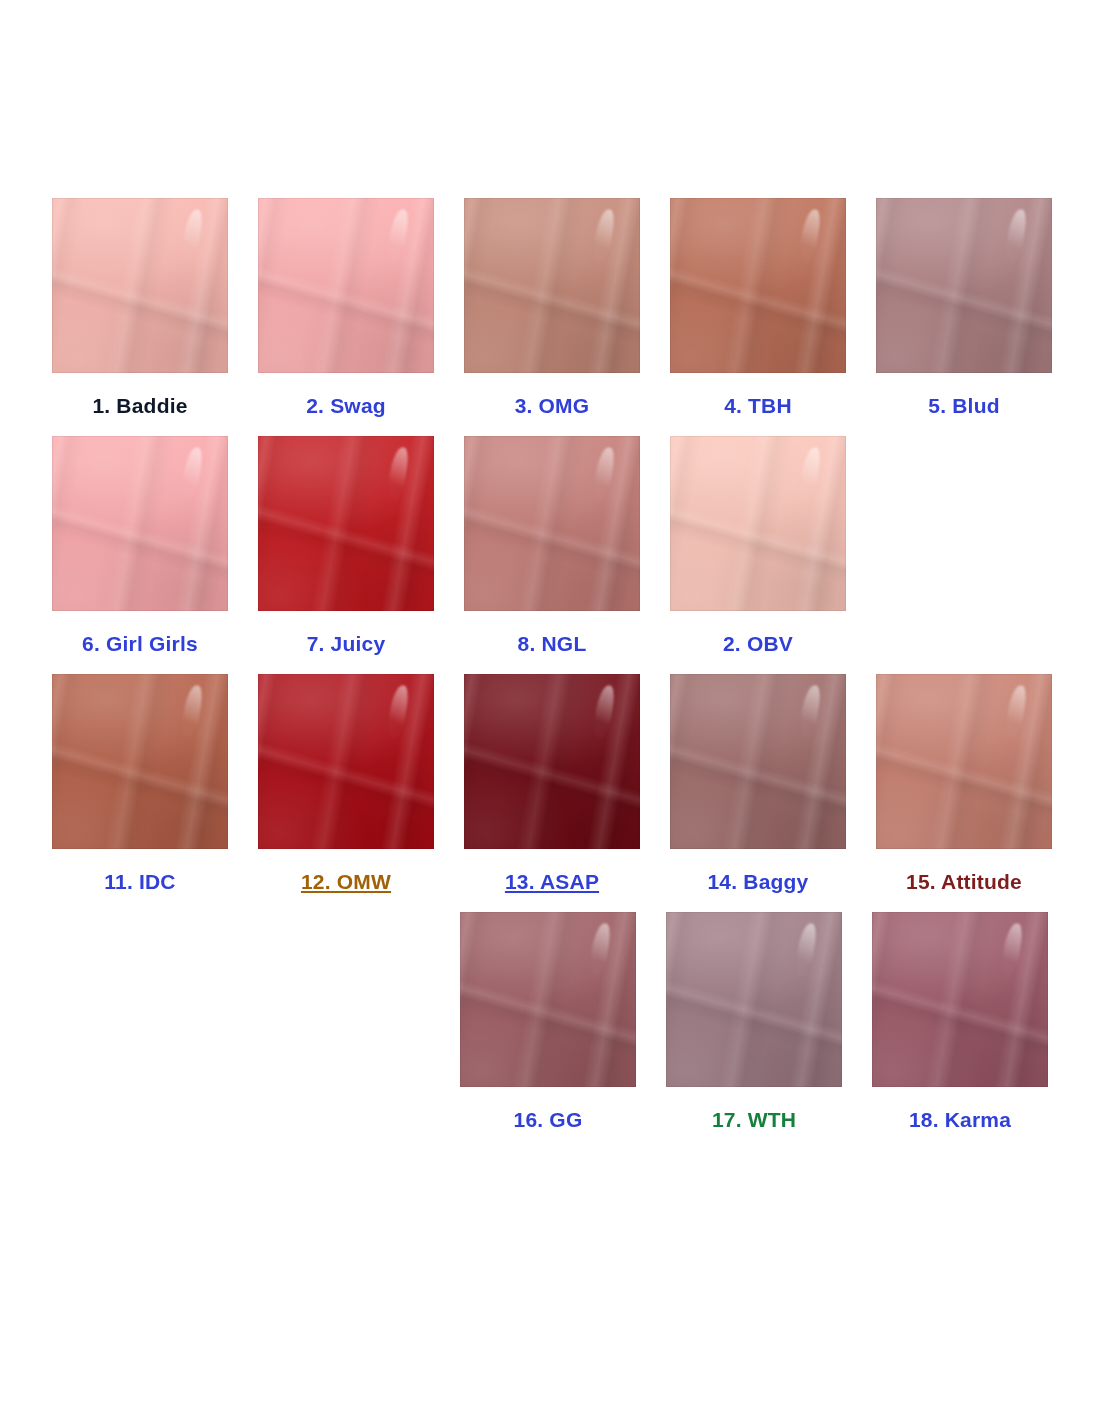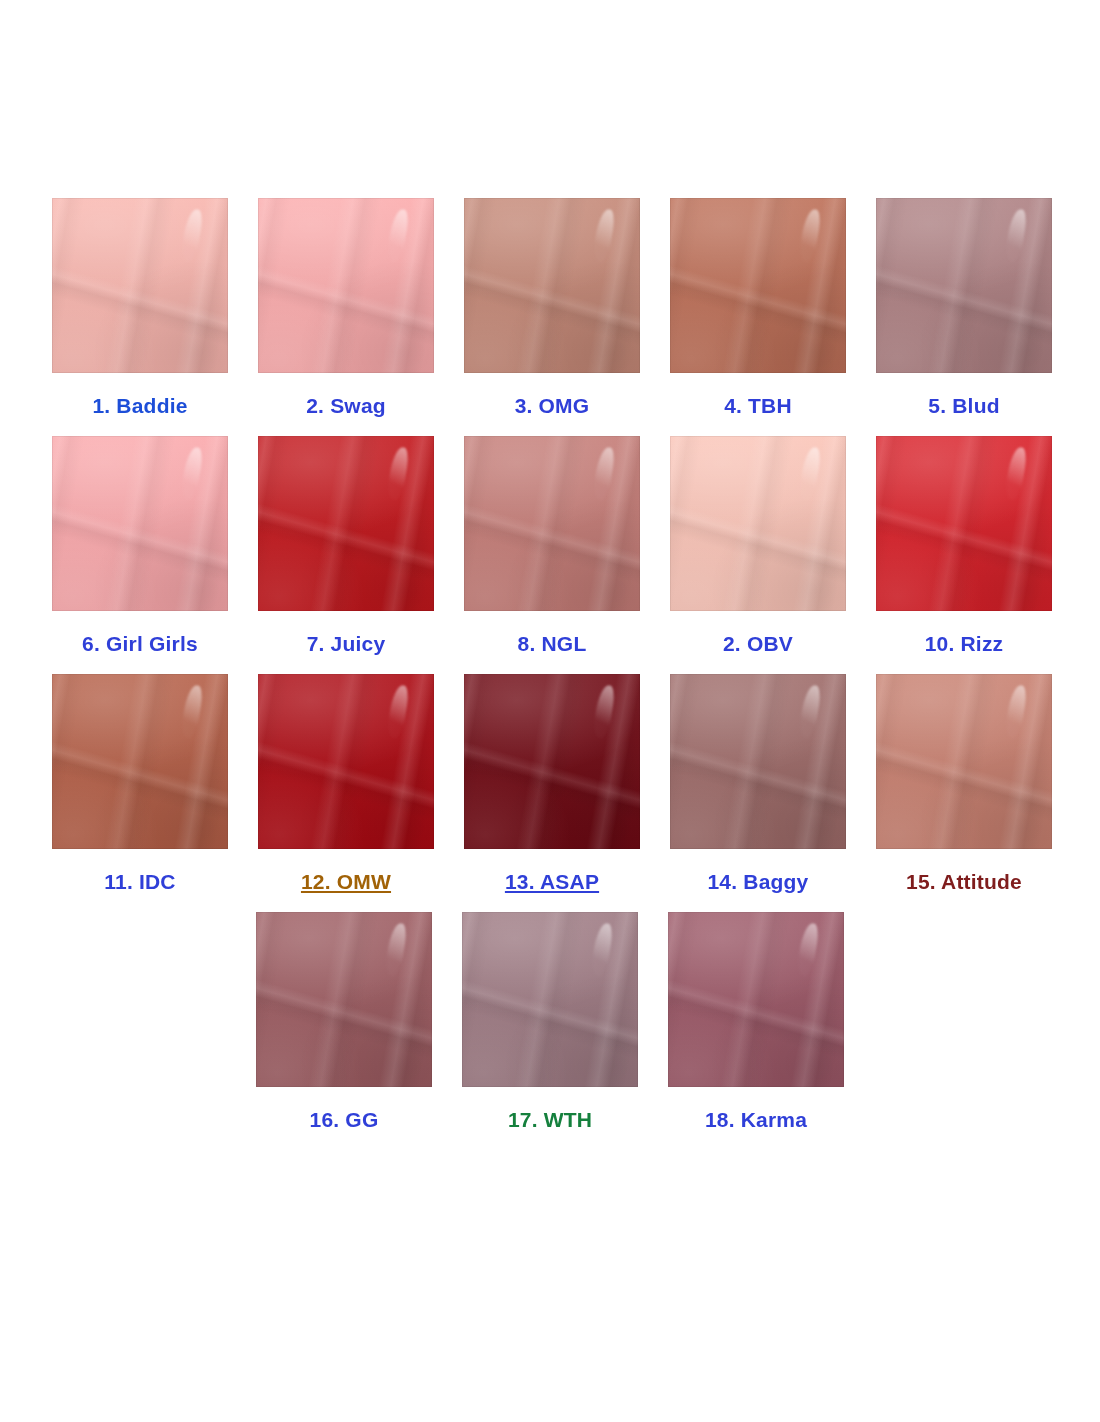--- a/index.html
+++ b/index.html
@@ -28,21 +28,21 @@
     width: 996px;
   }
 
   .row {
     display: flex;
     justify-content: flex-start;
     gap: 30px;
     margin-bottom: 17px;
   }
   .row.centered {
-    justify-content: center;
+    justify-content: flex-end;
   }
 
   .cell {
     width: 176px;
     display: flex;
     flex-direction: column;
     align-items: center;
   }
 
   .swatch {
@@ -132,21 +132,21 @@
     <div class="row">
         <div class="cell">
           <div class="swatch" style="background: rgb(240, 178, 171);">
             <div class="tex-base" style="background: linear-gradient(rgb(249, 187, 180) 0%, rgb(240, 178, 171) 38%, rgb(230, 168, 161) 100%);"></div>
             <div class="tex-streaks"></div>
             <div class="tex-soft"></div>
             <div class="tex-diag"></div>
             <div class="tex-glint"></div>
             <div class="tex-edge"></div>
           </div>
-          <div class="label" style="color: #1d4ed8;">1.  Baddie</div>
+          <div class="label" style="color: #0f172a;">1.  Baddie</div>
         </div>
         <div class="cell">
           <div class="swatch" style="background: rgb(243, 169, 170);">
             <div class="tex-base" style="background: linear-gradient(rgb(252, 178, 179) 0%, rgb(243, 169, 170) 38%, rgb(233, 159, 160) 100%);"></div>
             <div class="tex-streaks"></div>
             <div class="tex-soft"></div>
             <div class="tex-diag"></div>
             <div class="tex-glint"></div>
             <div class="tex-edge"></div>
           </div>
@@ -223,31 +223,20 @@
         <div class="cell">
           <div class="swatch" style="background: rgb(242, 192, 180);">
             <div class="tex-base" style="background: linear-gradient(rgb(251, 201, 189) 0%, rgb(242, 192, 180) 38%, rgb(232, 182, 170) 100%);"></div>
             <div class="tex-streaks"></div>
             <div class="tex-soft"></div>
             <div class="tex-diag"></div>
             <div class="tex-glint"></div>
             <div class="tex-edge"></div>
           </div>
           <div class="label" style="color: rgb(47, 63, 216);">2. OBV</div>
-        </div>
-        <div class="cell">
-          <div class="swatch" style="background: rgb(211, 40, 48);">
-            <div class="tex-base" style="background: linear-gradient(rgb(220, 49, 57) 0%, rgb(211, 40, 48) 38%, rgb(201, 30, 38) 100%);"></div>
-            <div class="tex-streaks"></div>
-            <div class="tex-soft"></div>
-            <div class="tex-diag"></div>
-            <div class="tex-glint"></div>
-            <div class="tex-edge"></div>
-          </div>
-          <div class="label" style="color: rgb(47, 63, 216);">10. Rizz</div>
         </div>
       </div>
     <div class="row">
         <div class="cell">
           <div class="swatch" style="background: rgb(177, 98, 76);">
             <div class="tex-base" style="background: linear-gradient(rgb(186, 107, 85) 0%, rgb(177, 98, 76) 38%, rgb(167, 88, 66) 100%);"></div>
             <div class="tex-streaks"></div>
             <div class="tex-soft"></div>
             <div class="tex-diag"></div>
             <div class="tex-glint"></div>

